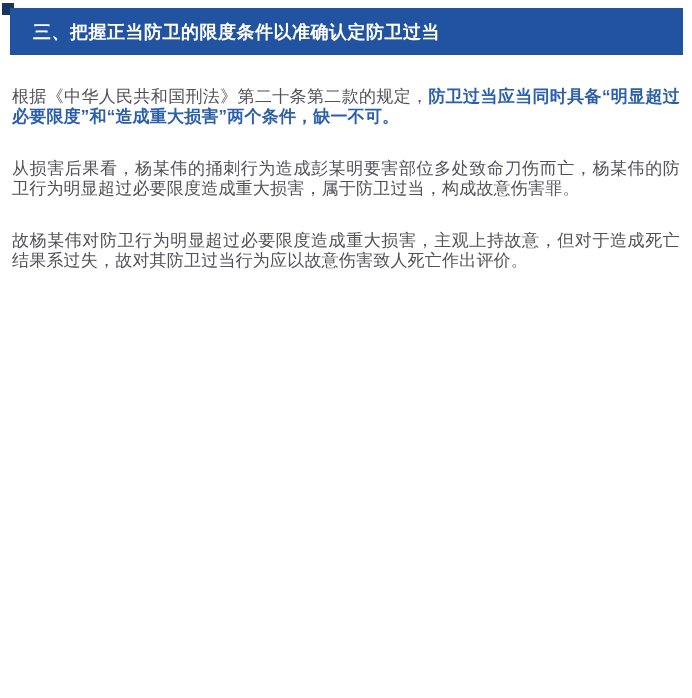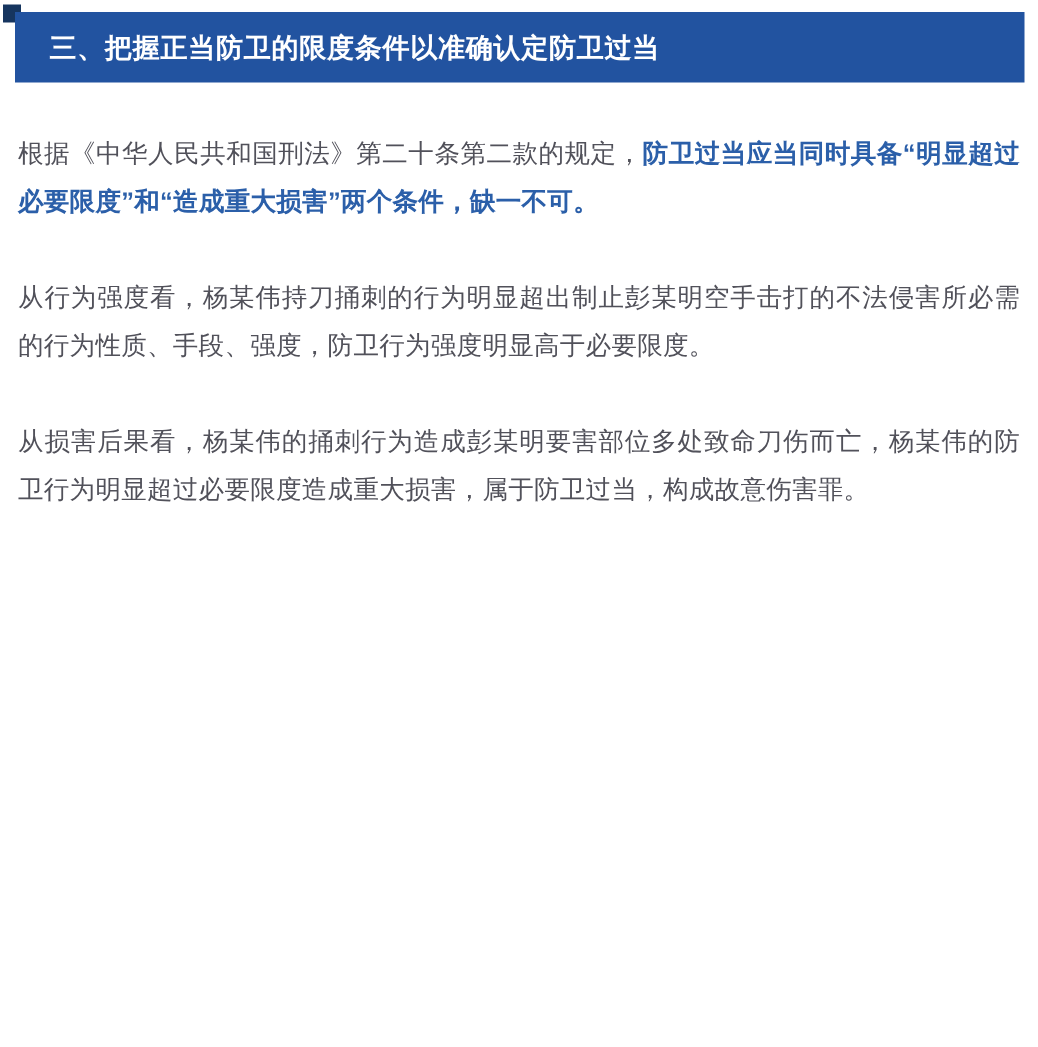--- a/index.html
+++ b/index.html
@@ -44,21 +44,21 @@
     font-weight: bold;
     letter-spacing: 0.5px;
     line-height: 1;
   }
   
   .article {
     padding: 0 12px;
   }
   .article p {
     font-size: 17px;
-    line-height: 32px;
+    line-height: 20px;
     margin: 32px 0;
     text-align: justify;
     letter-spacing: 0.2px;
   }
   .t-normal {
     color: var(--body-text, #51515a);
     font-weight: normal;
   }
   .t-bold {
     color: var(--emphasis-text, #2b5fa9);
@@ -76,20 +76,20 @@
       <h2>三、把握正当防卫的限度条件以准确认定防卫过当</h2>
     </div>
   </div>
 
   <div class="article">
 
     <p><span class="t-normal">根据《中华人民共和国刑法》第二十条第二款的规定，</span><span class="t-bold">防卫过当应当同时具备“明显超过必要限度”和“造成重大损害”两个条件，缺一不可。</span></p>
 
 
 
-    <p class="t-normal">从行为强度看，杨某伟持刀捅刺的行为明显超出制止彭某明空手击打的不法侵害所必需的行为性质、手段、强度，防卫行为强度明显高于必要限度。</p>
 
     <p class="t-normal">从损害后果看，杨某伟的捅刺行为造成彭某明要害部位多处致命刀伤而亡，杨某伟的防卫行为明显超过必要限度造成重大损害，属于防卫过当，构成故意伤害罪。</p>
 
+    <p class="t-normal">故杨某伟对防卫行为明显超过必要限度造成重大损害，主观上持故意，但对于造成死亡结果系过失，故对其防卫过当行为应以故意伤害致人死亡作出评价。</p>
 
   </div>
 
 </div>
 
 </body></html>

